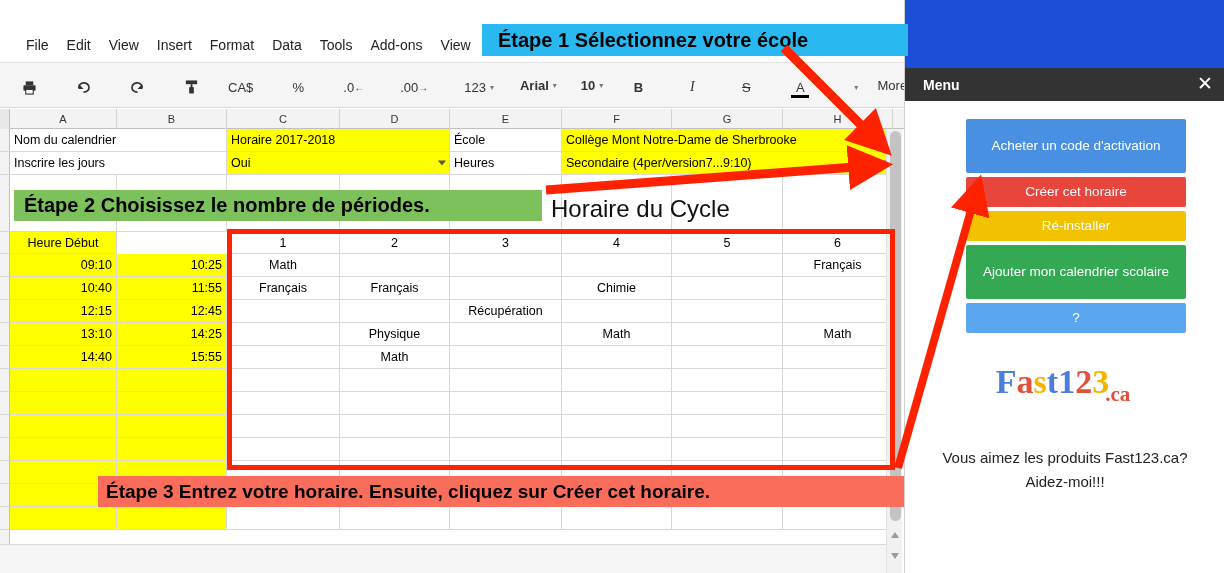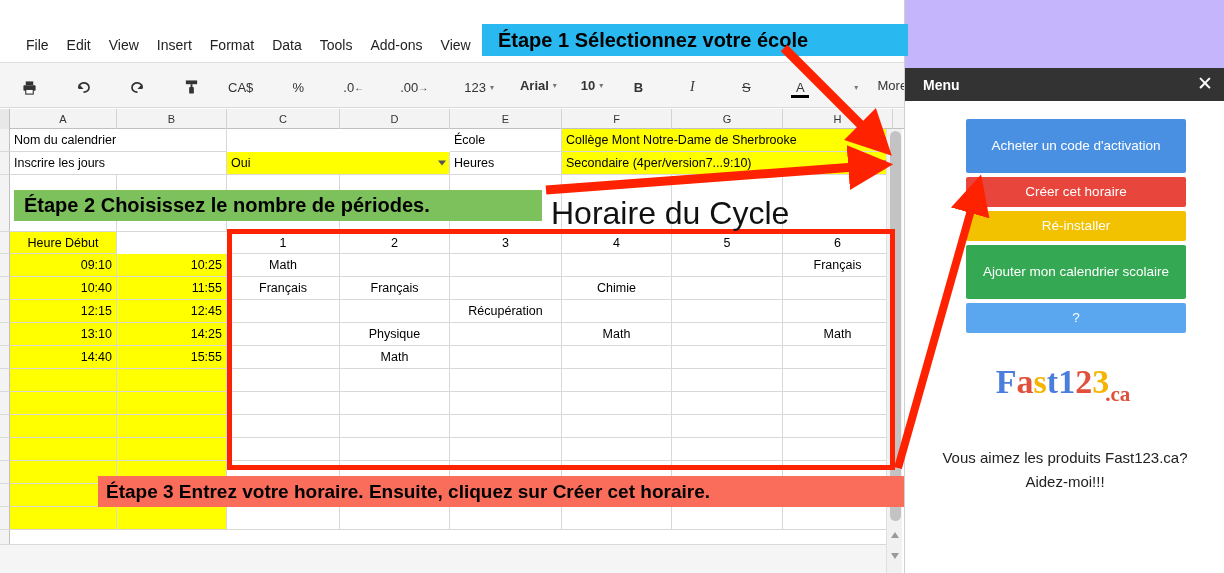--- a/index.html
+++ b/index.html
@@ -121,38 +121,38 @@
   }
   #banner-step2 {
     left: 14px; top: 190px; width: 528px; height: 31px;
     background: #7cc15c; font-size: 20px; padding-left: 10px; z-index: 40;
   }
   #banner-step3 {
     left: 98px; top: 476px; width: 806px; height: 31px;
     background: #fb6d5b; font-size: 19px; padding-left: 8px; z-index: 40;
   }
   #cycle-title {
-    position: absolute; left: 551px; top: 195px; font-size: 32px; color: #111; z-index: 35;
+    position: absolute; left: 551px; top: 195px; font-size: 24px; color: #111; z-index: 35;
     white-space: nowrap;
   }
 
   
   #schedule-outline {
     position: absolute; left: 227px; top: 229px; width: 668px; height: 241px;
     border: 5px solid #ff2200; z-index: 30; pointer-events: none;
   }
 
   
   #arrows { position: absolute; left: 0; top: 0; width: 1224px; height: 573px; z-index: 60;
      pointer-events: none; }
 
   
   #sidebar {
     position: absolute; left: 904px; top: 0; width: 320px; height: 573px;
-    background: #c4b5fd; border-left: 1px solid #d0d0d0;
+    background: #1d4ed8; border-left: 1px solid #d0d0d0;
   }
   #sidebar-header {
     position: absolute; left: 0; top: 68px; width: 320px; height: 33px;
     background: #333; color: #fff; display: flex; align-items: center;
   }
   #sidebar-header .title { font-size: 14px; font-weight: bold; margin-left: 18px; }
   #sidebar-header .close { position: absolute; right: 12px; top: 6px; font-size: 19px; color: #fff;
      line-height: 20px; }
   #sidebar-body { position: absolute; left: 0; top: 101px; width: 320px; height: 472px;
      background: #fff; }
@@ -302,20 +302,23 @@
         <div class="rh" style="top: 240px; height: 23px;"></div>
         <div class="rh" style="top: 263px; height: 23px;"></div>
         <div class="rh" style="top: 286px; height: 23px;"></div>
         <div class="rh" style="top: 309px; height: 23px;"></div>
         <div class="rh" style="top: 332px; height: 23px;"></div>
         <div class="rh" style="top: 355px; height: 23px;"></div>
         <div class="rh" style="top: 378px; height: 23px;"></div>
       </div>
   <div class="cell" style="left: 10px; top: 0px; width: 217px; height: 23px;">
         <span>Nom du calendrier</span>
+      </div>
+      <div class="cell yellow" style="left: 227px; top: 0px; width: 223px; height: 23px;">
+        <span>Horaire 2017-2018</span>
       </div>
       <div class="cell" style="left: 450px; top: 0px; width: 112px; height: 23px;">
         <span>École</span>
       </div>
       <div class="cell yellow nb" style="left: 562px; top: 0px; width: 331px; height: 23px;">
         <span>Collège Mont Notre-Dame de Sherbrooke</span>
         <span class="dd-caret"></span>
       </div>
       <div class="cell" style="left: 10px; top: 23px; width: 217px; height: 23px;">
         <span>Inscrire les jours</span>

